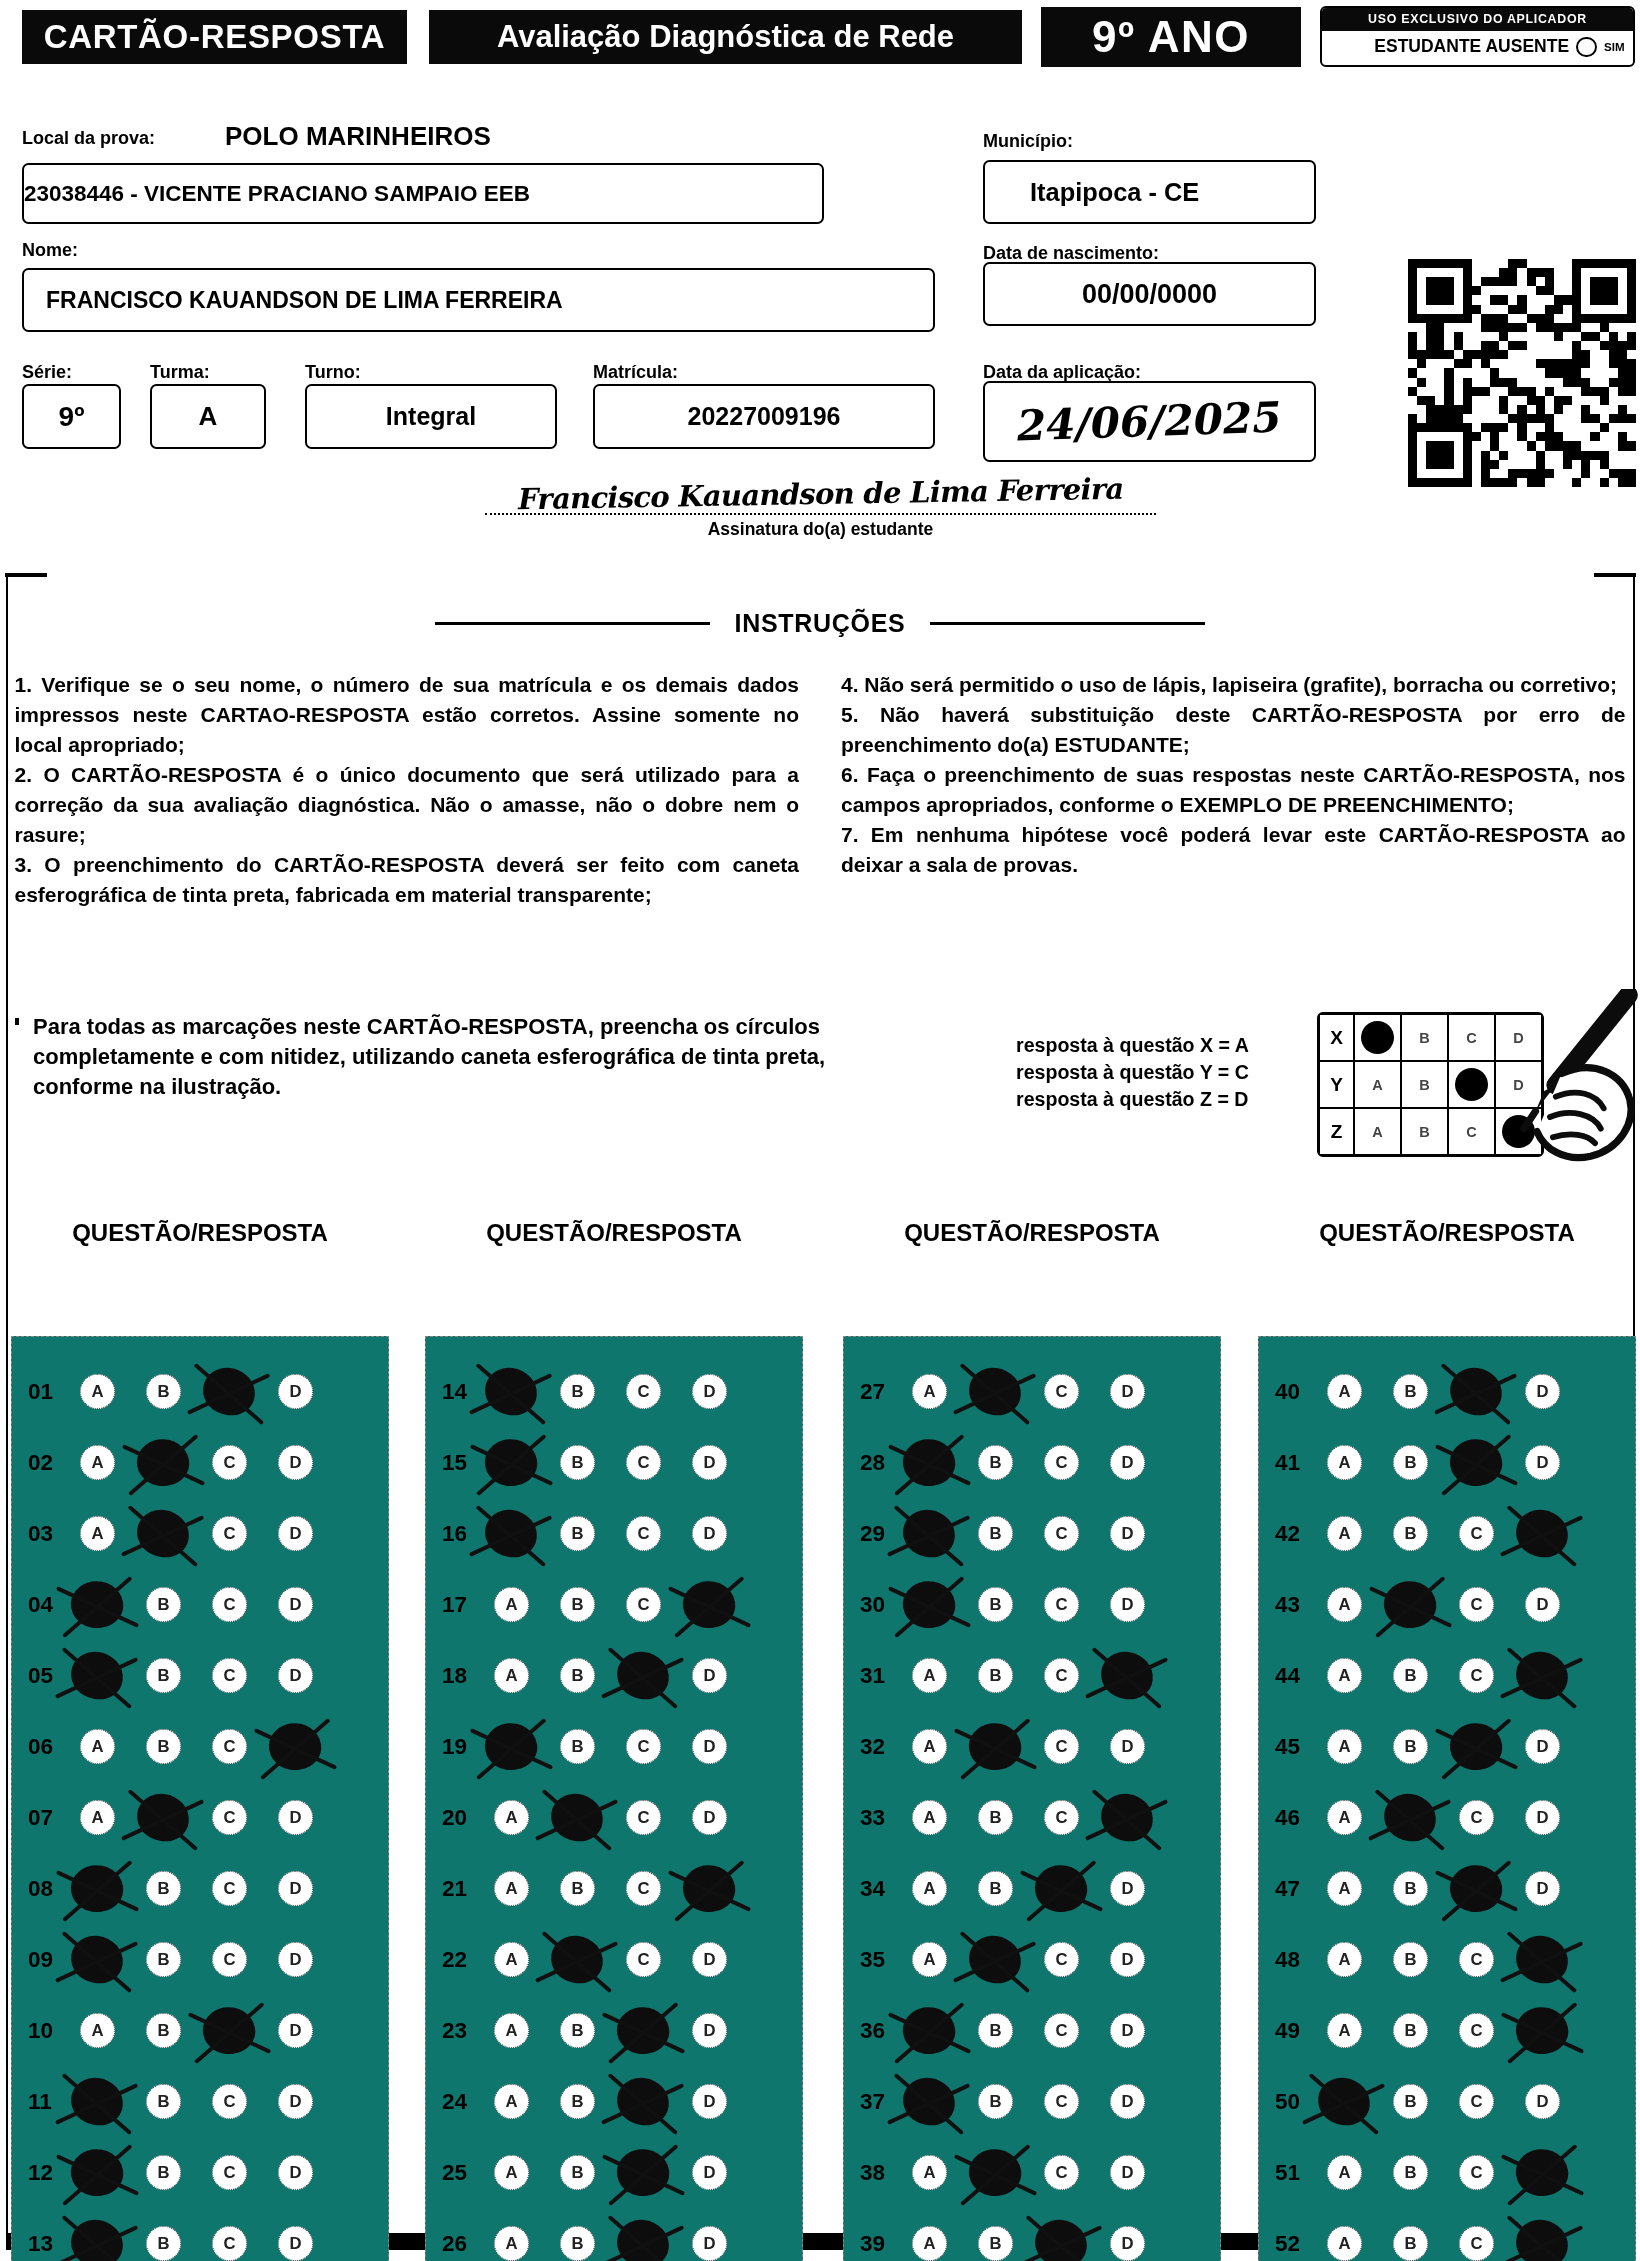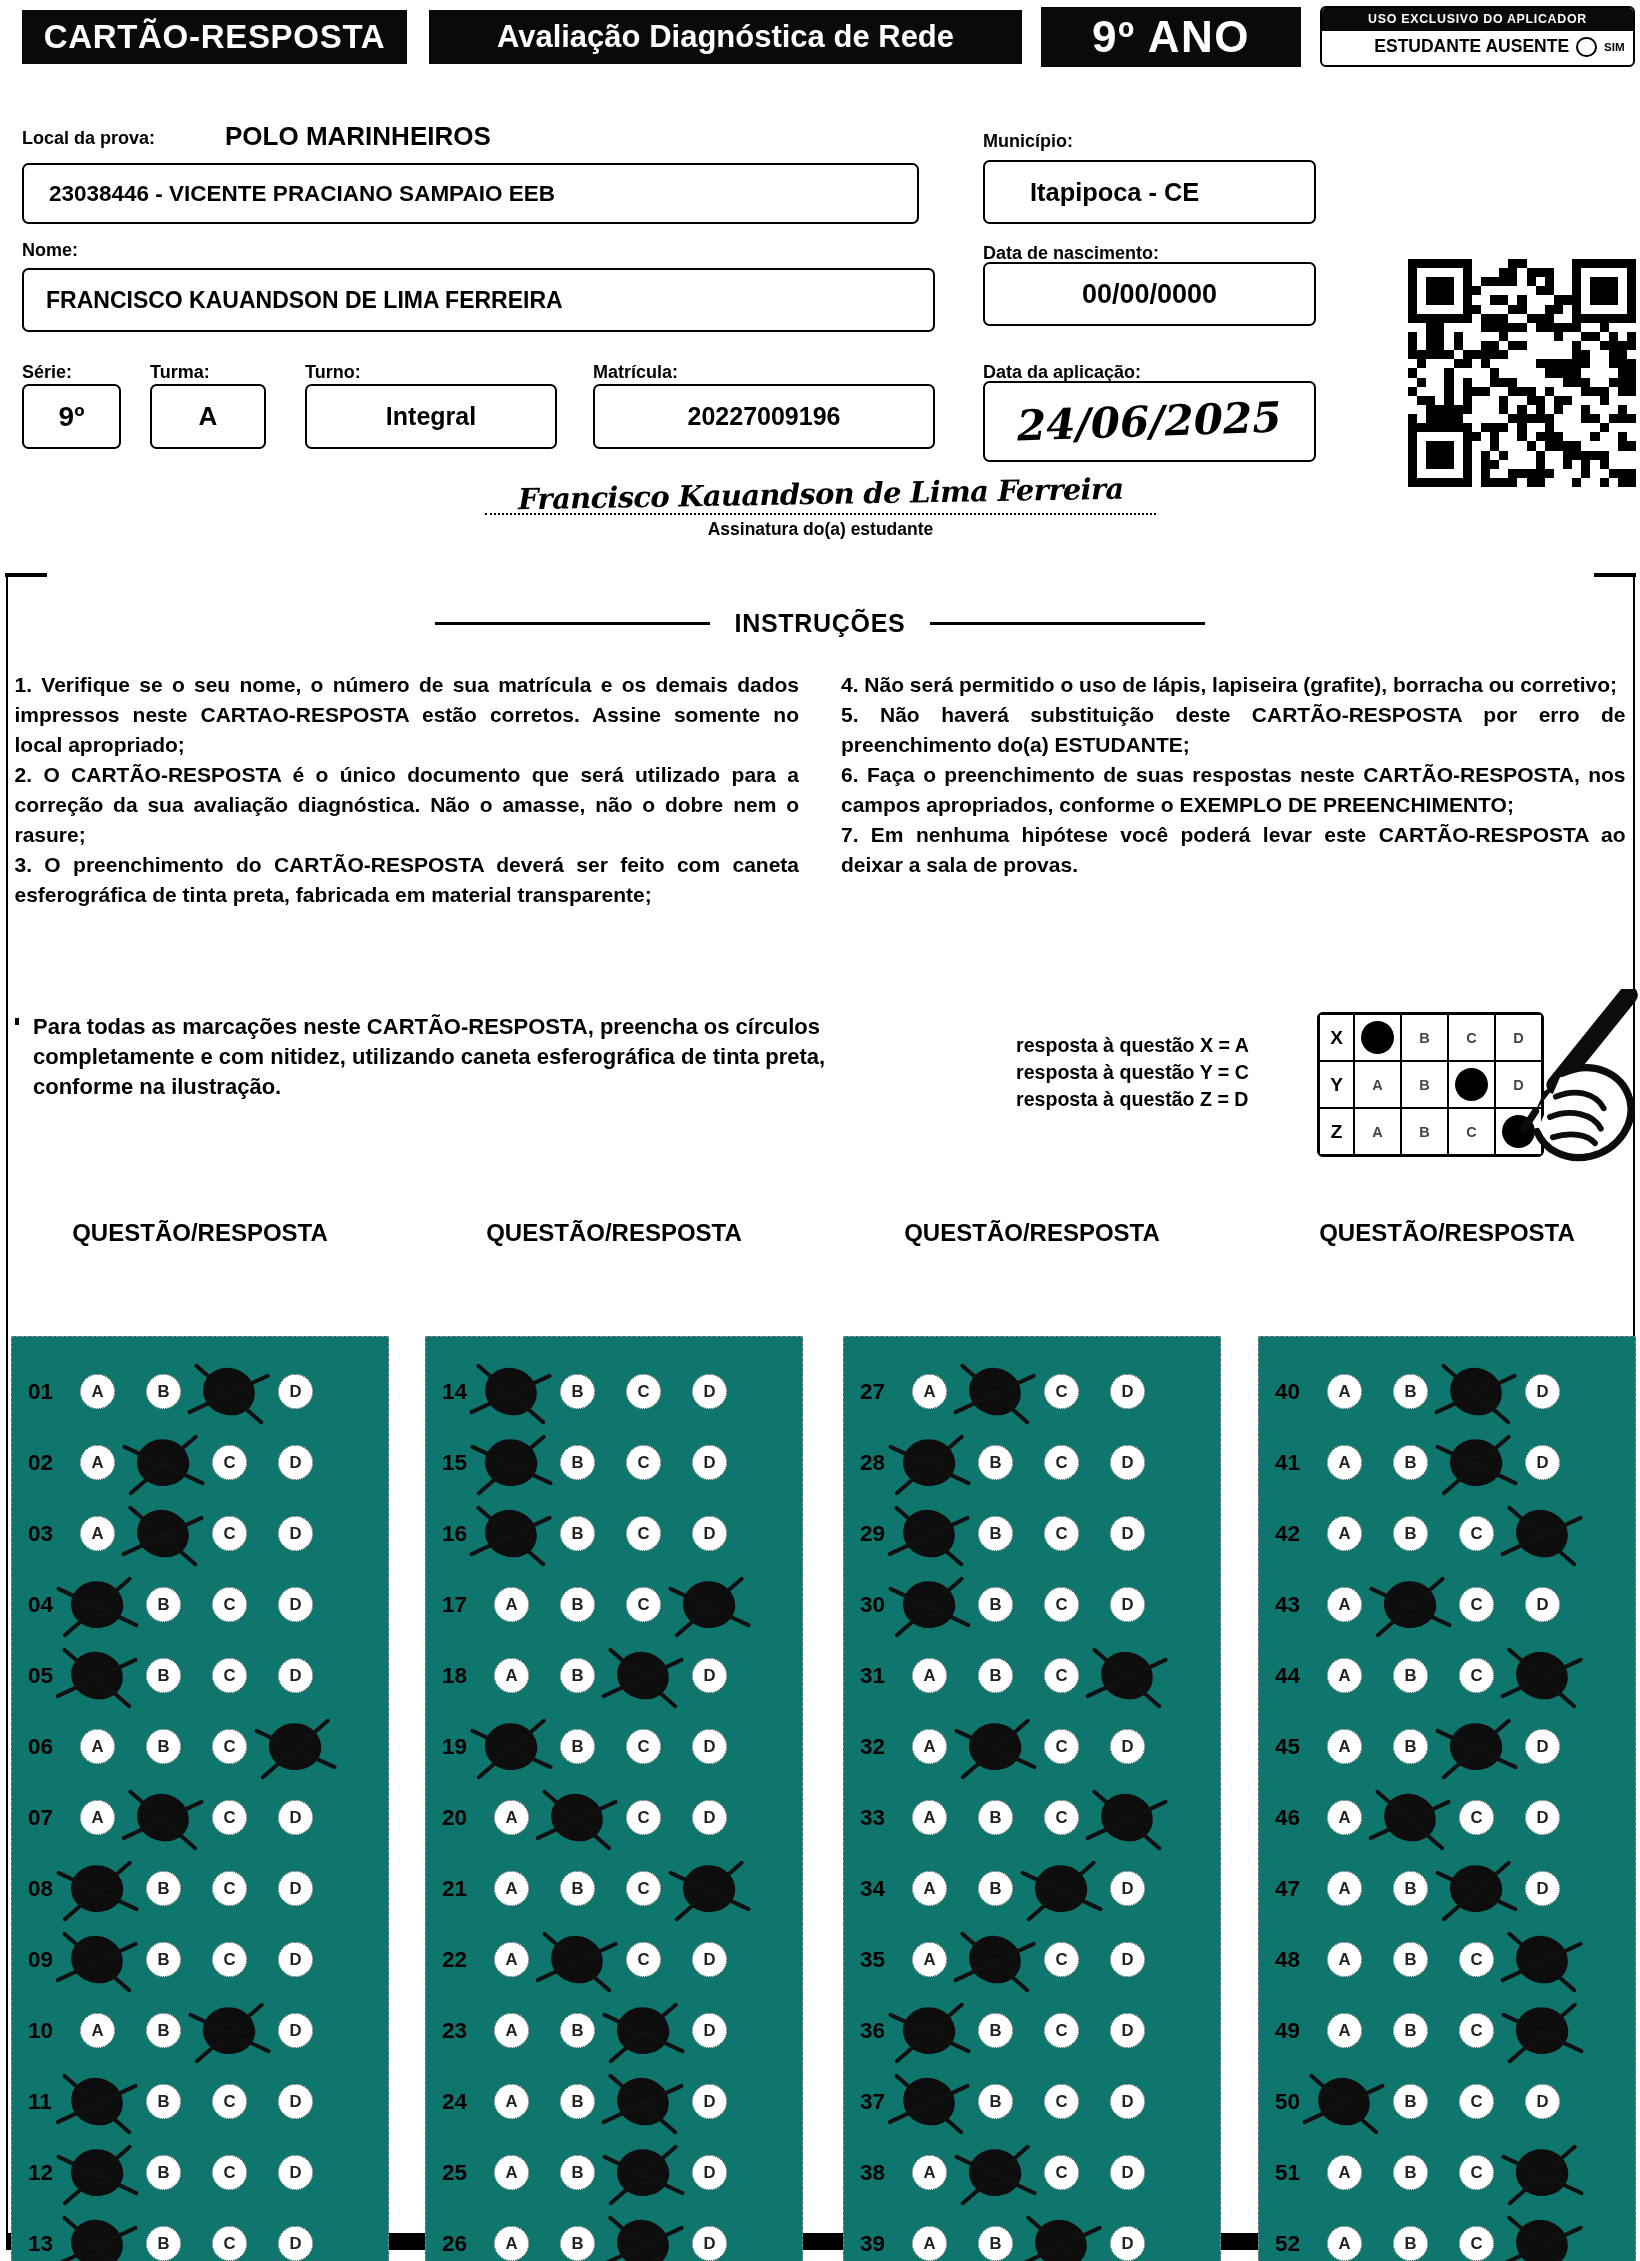--- a/index.html
+++ b/index.html
@@ -21,21 +21,21 @@
   .apl-bottom { display:flex; align-items:center; justify-content:center; gap:7.3px; height:32px; font-weight:bold; font-size:17.5px;padding-left:44px; }
   .apl-circle { width:20.4px; height:20.4px; border:2.2px solid #000; border-radius:50%; display:inline-block; }
   .apl-sim { font-size:11.6px; }
 
   
   .lbl { font-weight:bold; font-size:18px; }
   .fbox { border:2.9px solid #000; border-radius:6.5px; display:flex; align-items:center; font-weight:bold; background:#fff; }
   #lbl-local { left:22px; top:128px; }
   #val-local { left:225px; top:121px; font-size:26px; font-weight:bold; }
   #lbl-mun   { left:983px; top:131px; }
-  #box-escola{ left:22px; top:163px; width:897px; height:61px; font-size:22.5px; padding-left:25px; }
+  #box-escola{ left:22px; top:163px; width:802px; height:61px; font-size:22.5px; }
   #box-mun   { left:983px; top:160px; width:333px; height:64px; font-size:25.4px; padding-left:45px; }
   #lbl-nome  { left:22px; top:240px; }
   #lbl-nasc  { left:983px; top:243px; }
   #box-nome  { left:22px; top:268px; width:913px; height:64px; font-size:23px; padding-left:22px; }
   #box-nasc  { left:983px; top:262px; width:333px; height:64px; font-size:27px; justify-content:center; }
   #qr        { left:1408px; top:259px; width:228px; height:228px; }
   #lbl-serie { left:22px; top:362px; }
   #lbl-turma { left:150px; top:362px; }
   #lbl-turno { left:305px; top:362px; }
   #lbl-matr  { left:593px; top:362px; }

